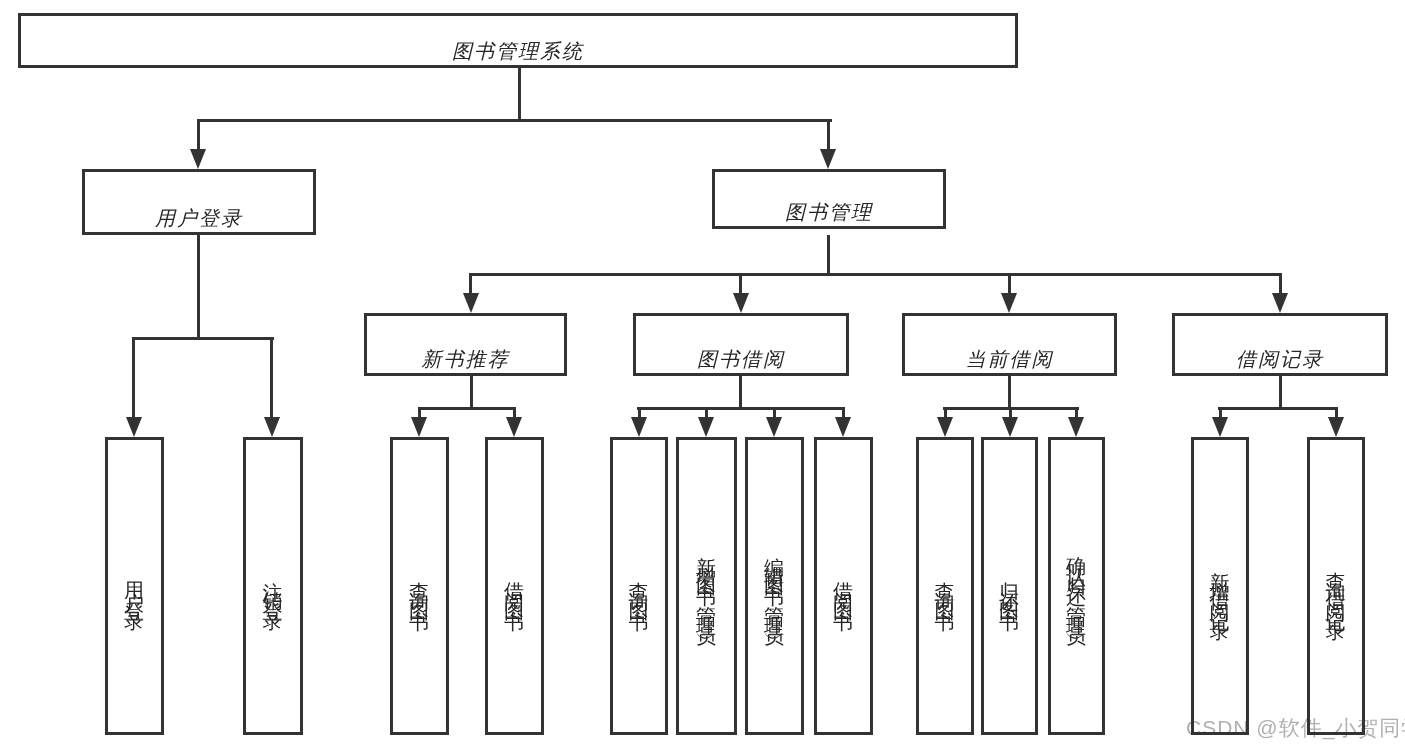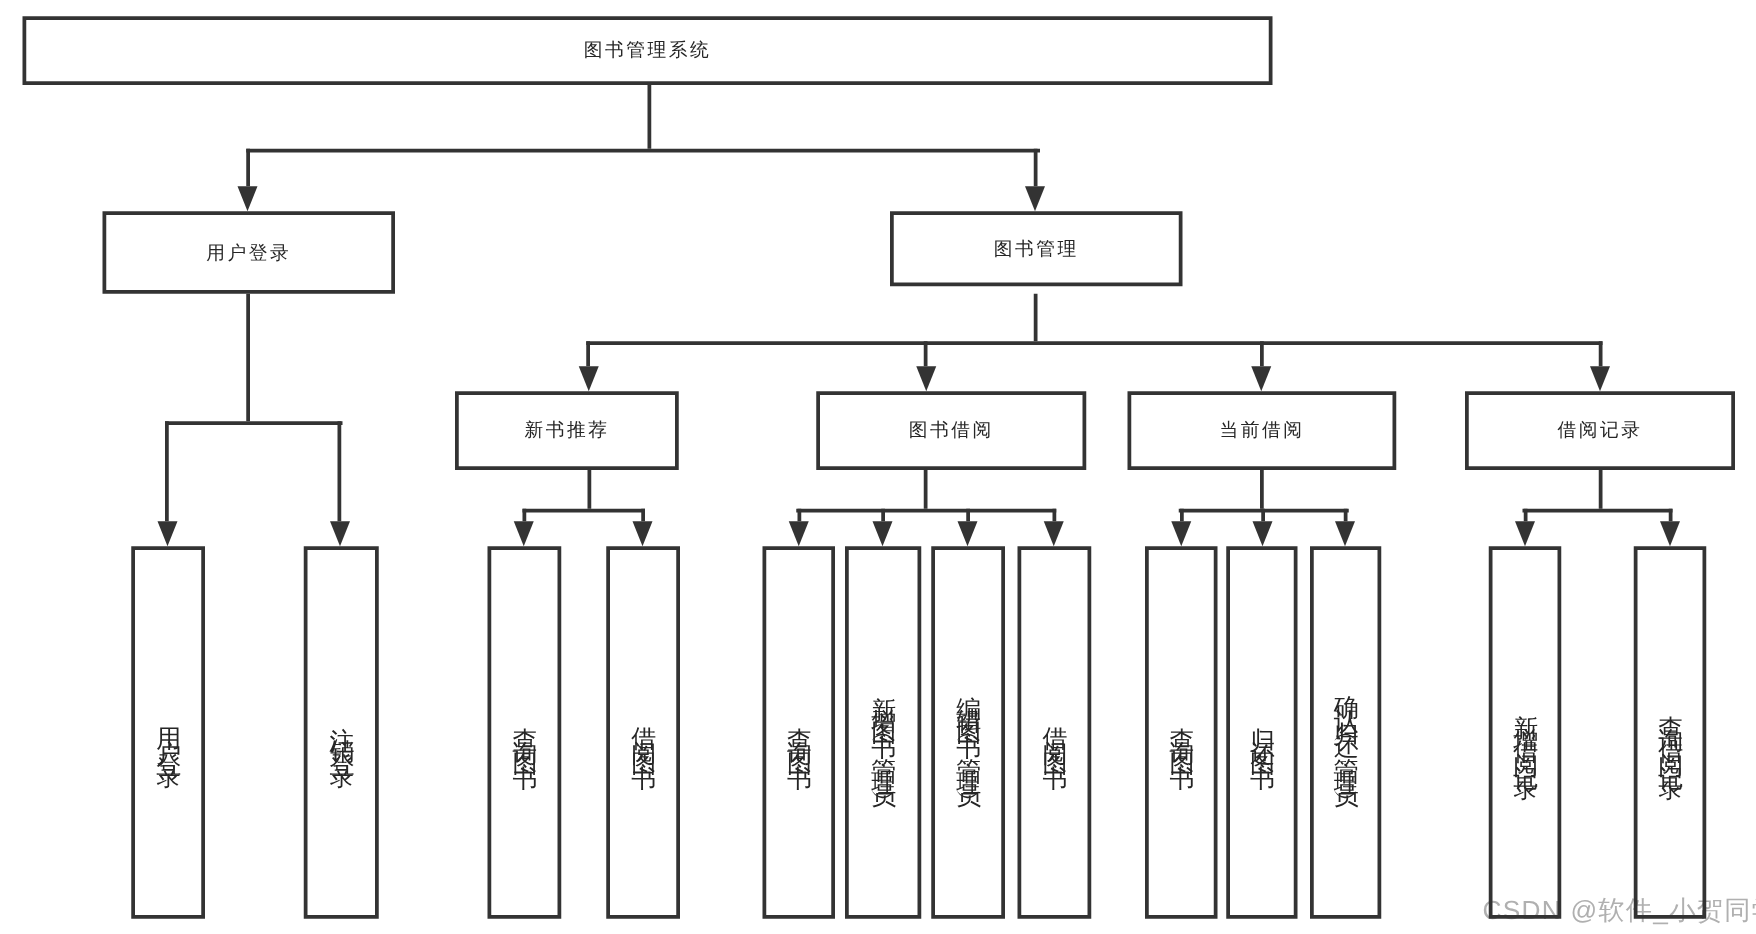--- a/index.html
+++ b/index.html
@@ -15,26 +15,27 @@
     height:747px;
     background:#ffffff;
     overflow:hidden;
   }
   .box{
     position:absolute;
     box-sizing:border-box;
     border:3px solid var(--line);
     background:transparent;
     display:flex;
-    align-items:center;
+    align-items:flex-end;
     justify-content:center;
     color:var(--text);
-    font-size:15px;
+    font-size:20px;
     letter-spacing:2px;
     z-index:2;
+    font-style:italic;
   }
   .vbox{
     position:absolute;
     box-sizing:border-box;
     border:3px solid var(--line);
     background:transparent;
     display:flex;
     align-items:center;
     justify-content:center;
     color:var(--text);
@@ -108,24 +109,24 @@
   <div class="ln" style="left:469px;top:273px;width:813px;height:3px;"></div>
   <div class="ln" style="left:469px;top:273px;width:3px;height:20px;"></div>
   <div class="arrow" style="left:463px;top:293px;"></div>
   <div class="ln" style="left:739px;top:273px;width:3px;height:20px;"></div>
   <div class="arrow" style="left:733px;top:293px;"></div>
   <div class="ln" style="left:1008px;top:273px;width:3px;height:20px;"></div>
   <div class="arrow" style="left:1001px;top:293px;"></div>
   <div class="ln" style="left:1279px;top:273px;width:3px;height:20px;"></div>
   <div class="arrow" style="left:1272px;top:293px;"></div>
 
-  <div class="box" style="left:364px;top:313px;width:179px;height:63px;">
+  <div class="box" style="left:364px;top:313px;width:203px;height:63px;">
     <span>新书推荐</span>
   </div>
-  <div class="box" style="left:633px;top:313px;width:216px;height:63px;margin-left:20px;">
+  <div class="box" style="left:633px;top:313px;width:216px;height:63px;">
     <span>图书借阅</span>
   </div>
   <div class="box" style="left:902px;top:313px;width:215px;height:63px;">
     <span>当前借阅</span>
   </div>
   <div class="box" style="left:1172px;top:313px;width:216px;height:63px;">
     <span>借阅记录</span>
   </div>
 
   <div class="ln" style="left:470px;top:376px;width:3px;height:31px;"></div>

